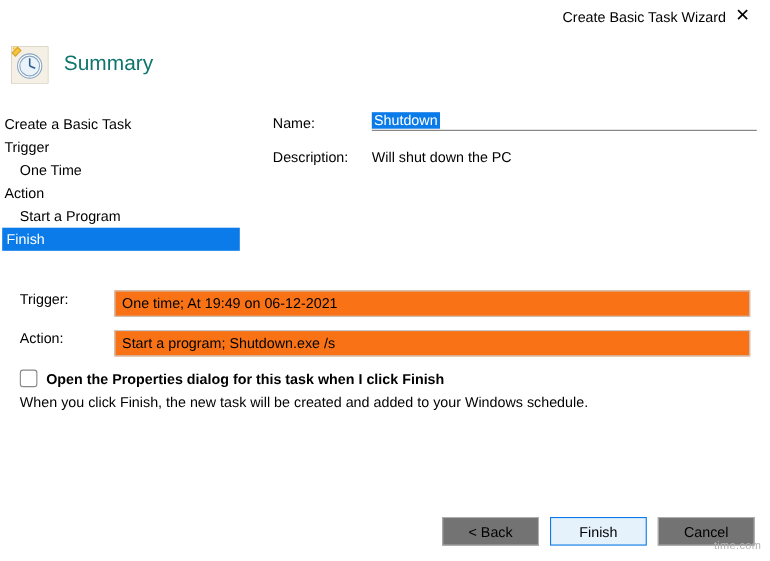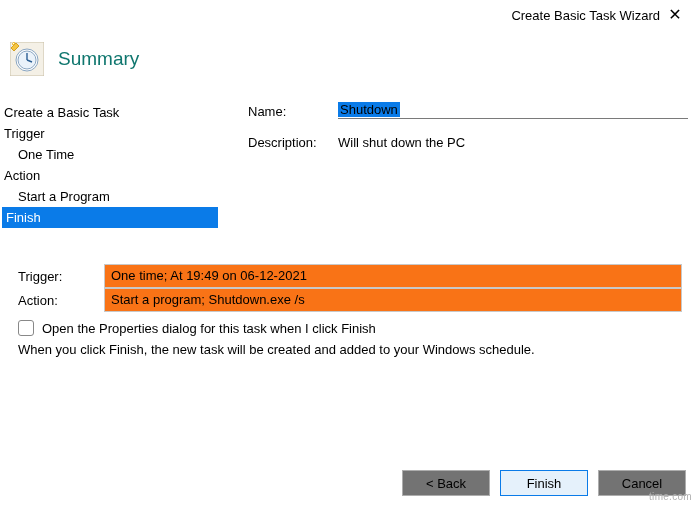--- a/index.html
+++ b/index.html
@@ -64,43 +64,43 @@
     flex: 1;
     padding-left: 30px;
     padding-right: 10px;
   }
   .form-row { display:flex; align-items:center; margin-bottom: 14px; }
   .form-label { width: 90px; padding-top:2px; }
   .name-input-wrap { flex:1; border-bottom: 1px solid #7a7a7a; padding-bottom:1px; }
   .name-input-val {
     display:inline-block;
     background:#0a7be8;
-    color:#000000;
+    color:#ffffff;
     padding: 0 2px;
     font-family: inherit;
     font-size: 13px;
   }
   .desc-cell { flex:1; padding-top:2px; }
 
   .summary-block {
     padding: 36px 18px 0 18px;
   }
-  .summary-row { display:flex; align-items:center; }
+  .summary-row { display:flex; align-items:flex-start; margin-bottom: 12px; }
   .summary-label { width: 86px; }
   .summary-field {
     flex:1;
     border: 1px solid #c8c8c8;
     padding: 3px 6px;
     font-size: 13px;
     background:#f97316;
     height: 24px;
     line-height: 16px;
   }
 
-  .checkbox-row { display:flex; align-items:flex-end; gap:8px; margin: 8px 0 6px 0; }
+  .checkbox-row { display:flex; align-items:flex-end; gap:8px; margin: 8px 0 6px 0; font-weight: bold; }
   .chk {
     width:16px; height:16px;
     border:1px solid #888;
     border-radius:3px;
     display:inline-block;
     flex:0 0 16px;
   }
   .hint { font-size:13px; margin-top:2px; }
 
   .button-bar {

